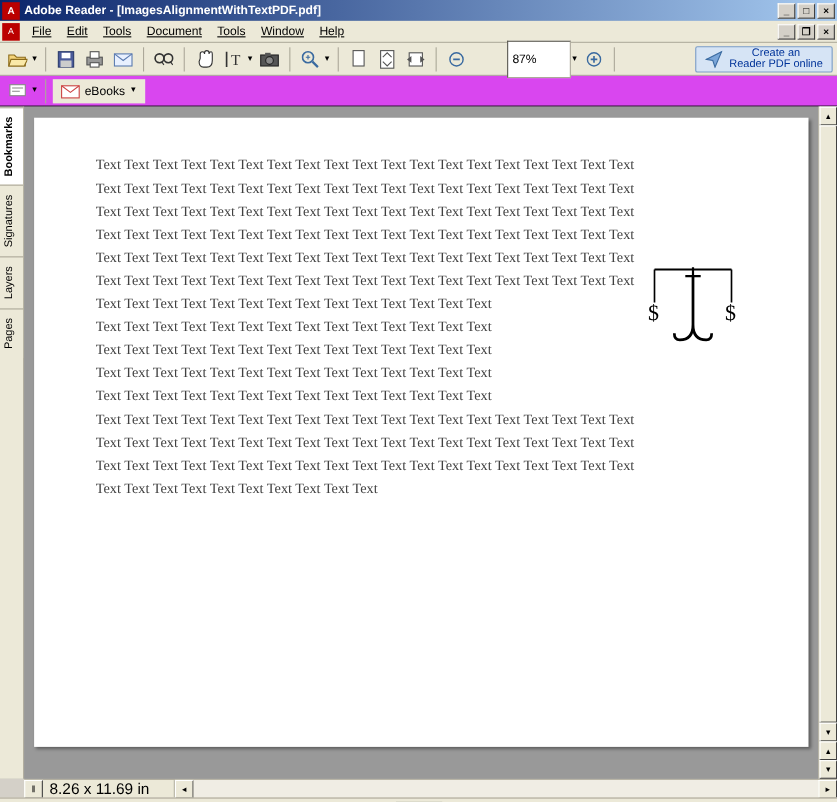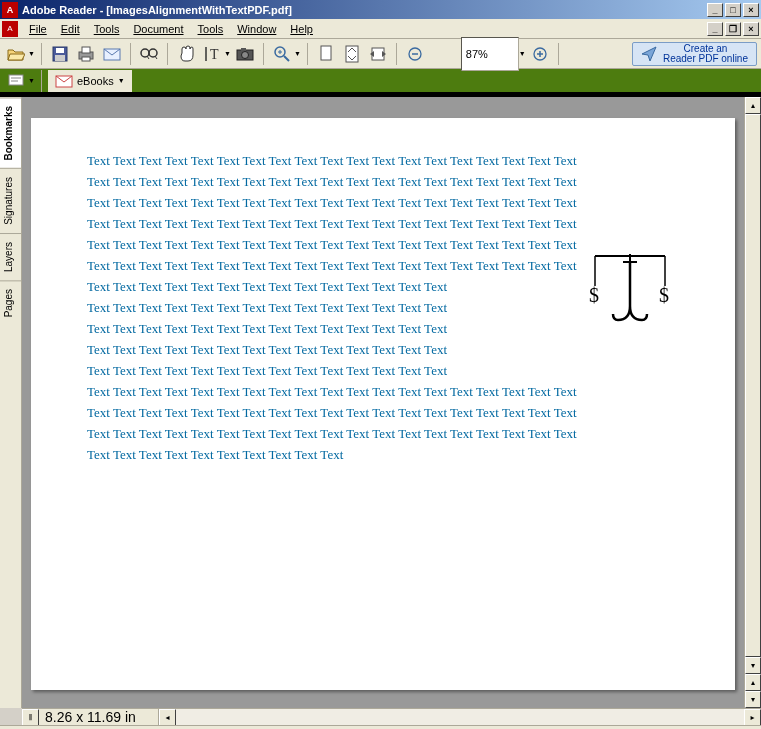--- a/index.html
+++ b/index.html
@@ -11,29 +11,29 @@
 .win-btn { width: 16px; height: 14px; background: #d4d0c8; border: 1px solid #fff; border-right-color: #404040; border-bottom-color: #404040; font-size: 9px; display: flex; align-items: center; justify-content: center; color: #000; cursor: pointer; font-family: Arial, sans-serif; font-weight: bold; }
 .menubar { height: 20px; background: #ece9d8; display: flex; align-items: center; padding: 0 2px; border-bottom: 1px solid #aca899; }
 .menubar .app-icon-sm { width: 16px; height: 16px; background: #b00; margin-right: 4px; font-size: 8px; color: #fff; display: flex; align-items: center; justify-content: center; }
 .menu-item { padding: 2px 7px; cursor: pointer; text-decoration: underline; }
 .toolbar-row { height: 30px; background: #ece9d8; display: flex; align-items: center; padding: 0 4px; border-bottom: 1px solid #aca899; gap: 2px; }
 .tb-btn { width: 24px; height: 24px; display: flex; align-items: center; justify-content: center; cursor: pointer; border: 1px solid transparent; border-radius: 2px; }
 .tb-sep { width: 1px; height: 22px; background: #aca899; margin: 0 4px; }
 .tb-arrow { font-size: 7px; color: #000; margin-left: -2px; cursor: pointer; }
 .zoom-field { width: 58px; height: 16px; background: #fff; border: 1px inset #aca899; font-size: 11px; padding: 16px 4px; margin-left: 32px; }
 .create-btn { margin-left: auto; height: 24px; background: #d6e4f5; border: 1px solid #7a9cc6; border-radius: 2px; display: flex; align-items: center; padding: 0 8px; gap: 6px; cursor: pointer; font-size: 10px; color: #003399; text-align: center; line-height: 10px; justify-content: center; }
-.toolbar2 { height: 28px; background: #4d7c0f; display: flex; align-items: center; padding: 0 4px; border-bottom: 5px solid #000000; gap: 2px; }
+.toolbar2 { height: 28px; background: #d946ef; display: flex; align-items: center; padding: 0 4px; border-bottom: 1px solid #000000; gap: 2px; }
 .ebooks-btn { height: 22px; background: #ece9d8; border: 1px solid transparent; display: flex; align-items: center; padding: 0 6px; gap: 4px; cursor: pointer; }
 .content-area { display: flex; height: 611px; background: #999; }
 .sidebar { width: 22px; background: #ece9d8; border-right: 1px solid #aca899; display: flex; flex-direction: column; }
 .sidebar-tab { writing-mode: vertical-rl; transform: rotate(180deg); padding: 8px 3px; font-size: 10px; cursor: pointer; border-bottom: 1px solid #aca899; background: #ece9d8; text-align: center; }
 .sidebar-tab.active { background: #fff; font-weight: bold; }
 .doc-area { flex: 1; position: relative; background: #999; display: flex; }
 .doc-scroll { flex: 1; overflow: hidden; position: relative; padding: 6px; }
-.page { background: #fff; width: 704px; height: 572px; margin: 15px auto; box-shadow: 2px 2px 3px rgba(0,0,0,0.4); padding: 32px 16px 16px 56px; font-family: Georgia, serif; font-size: 13px; line-height: 21px; color: #0369a1; position: relative; }
+.page { background: #fff; width: 704px; height: 572px; margin: 4px auto; box-shadow: 2px 2px 3px rgba(0,0,0,0.4); padding: 32px 16px 16px 56px; font-family: Georgia, serif; font-size: 13px; line-height: 21px; color: #404040; position: relative; }
 .page-text { white-space: pre-wrap; }
 .page-figure { position: absolute; right: 50px; top: 130px; width: 110px; height: 80px; }
 .vscroll { width: 17px; background: #ece9d8; border-left: 1px solid #aca899; display: flex; flex-direction: column; }
 .scroll-btn { height: 17px; background: #ece9d8; border: 1px solid #fff; border-right-color: #404040; border-bottom-color: #404040; display: flex; align-items: center; justify-content: center; font-size: 8px; cursor: pointer; }
 .scroll-track { flex: 1; background: #f0ede4; }
 .scroll-thumb { background: #ece9d8; border: 1px solid #fff; border-right-color: #404040; border-bottom-color: #404040; height: 100%; }
 .hscroll-row { display: flex; height: 17px; background: #ece9d8; border-top: 1px solid #aca899; margin-left: 22px; }
 .page-dims { width: 120px; font-size: 14px; display: flex; align-items: center; padding: 0 6px; border-right: 1px solid #aca899; }
 .hscroll { flex: 1; display: flex; }
 .hscroll-track { flex: 1; background: #f0ede4; }

